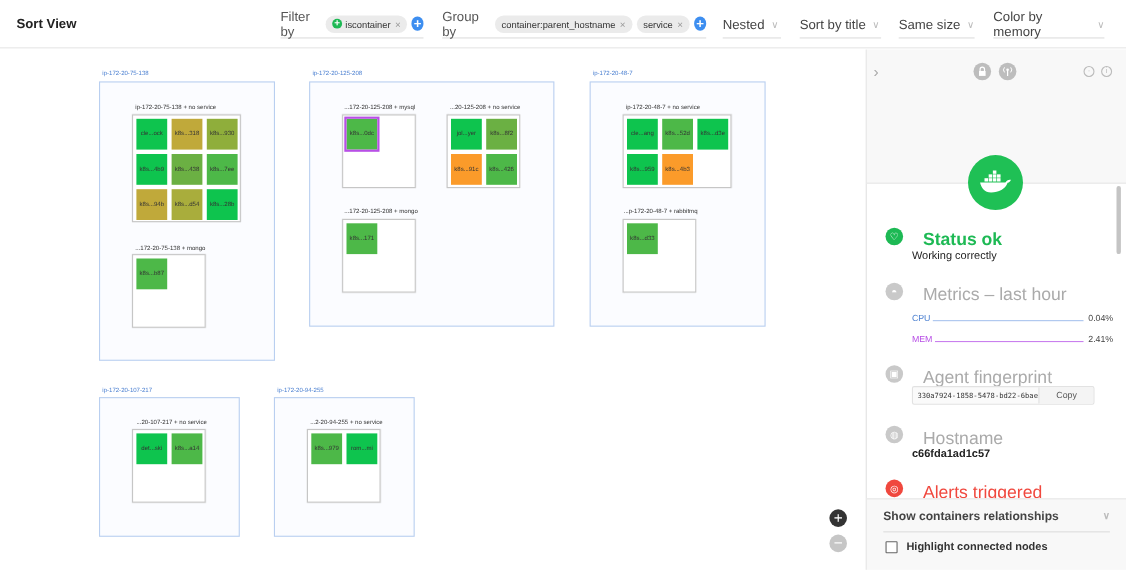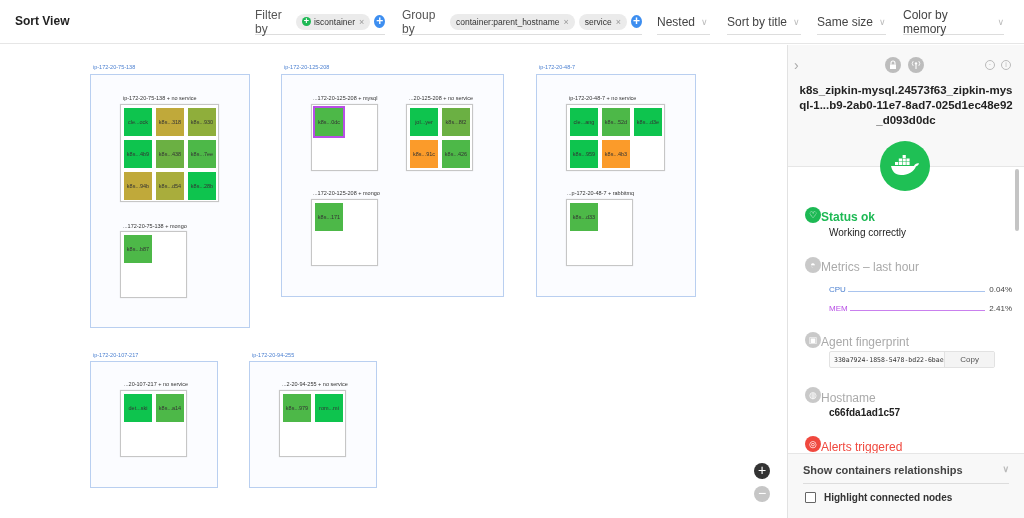--- a/index.html
+++ b/index.html
@@ -27,21 +27,21 @@
   .panel { position: absolute; left: 787px; top: 45px; width: 237px; height: 473px; border-left: 1px solid #e2e2e2; background: #fff; }
   .panel-head { position: absolute; left: 0; top: 0; width: 236px; height: 122px; background: #f8f8f8; border-bottom: 1px solid #e6e6e6; }
   .collapse { position: absolute; left: 6px; top: 12px; color: #aaa; font-size: 14px; cursor: pointer; }
   .hicon { position: absolute; top: 12px; width: 16px; height: 16px; border-radius: 50%; background: #bdbdbd; color: #fff; font-size: 9px; text-align: center; line-height: 16px; cursor: pointer; }
   .ticon { position: absolute; top: 15px; width: 10px; height: 10px; border-radius: 50%; border: 1px solid #bbb; font-size: 7px; text-align: center; line-height: 8px; color: #bbb; cursor: pointer; }
   .node-title { position: absolute; left: 10px; top: 38px; width: 216px; text-align: center; font-size: 11.5px; font-weight: bold; line-height: 15px; color: #222; word-break: break-all; }
   .docker { position: absolute; left: 92px; top: 96px; width: 50px; height: 50px; border-radius: 50%; background: #1fc055; display: flex; align-items: center; justify-content: center; }
   .scroll-track { position: absolute; left: 225px; top: 122px; width: 8px; height: 286px; }
   .scroll-thumb { position: absolute; left: 227px; top: 124px; width: 4px; height: 62px; background: #c4c4c4; border-radius: 2px; }
   .sec-icon { position: absolute; left: 17px; width: 16px; height: 16px; border-radius: 50%; background: #c9c9c9; color: #fff; font-size: 9px; text-align: center; line-height: 16px; }
-  .sec-title { position: absolute; left: 33px; font-size: 12px; color: #aaa; }
+  .sec-title { position: absolute; left: 51px; font-size: 16px; color: #aaa; }
   .sec-val { position: absolute; left: 41px; font-size: 10px; color: #222; }
   .metric { position: absolute; left: 41px; width: 183px; height: 12px; font-size: 8px; display: flex; align-items: flex-end; }
   .metric .ml { margin-right: 2px; }
   .metric .line { flex: 1; height: 1px; margin-bottom: 2px; }
   .metric .mv { color: #444; margin-left: 4px; }
   .fp { position: absolute; left: 41px; top: 306px; width: 166px; height: 17px; border: 1px solid #e2e2e2; background: #fafafa; border-radius: 2px; display: flex; align-items: center; font-family: "DejaVu Sans Mono", monospace; font-size: 6.5px; color: #333; overflow: hidden; }
   .fp .fpt { padding-left: 4px; white-space: nowrap; overflow: hidden; flex: 1; }
   .fp .copy { border-left: 1px solid #e2e2e2; height: 100%; padding: 0 15px; display: flex; align-items: center; font-family: "Liberation Sans", sans-serif; font-size: 8px; color: #555; cursor: pointer; background: #f4f4f4; }
   .footer { position: absolute; left: 0; top: 408px; width: 236px; height: 65px; background: #f8f8f8; border-top: 1px solid #e6e6e6; font-weight: bold; }
   .rel { position: absolute; left: 15px; top: 10px; width: 206px; height: 20px; border-bottom: 1px solid #ddd; font-size: 11px; color: #444; display: flex; justify-content: space-between; cursor: pointer; }
@@ -181,21 +181,20 @@
     </div>
     <div class="hicon" style="left:120px;">
       <svg width="16" height="16" viewBox="0 0 16 16">
           <circle cx="8" cy="6.5" r="1.2" fill="#fff"></circle>
           <path d="M8 7.5 L8 12" stroke="#fff" stroke-width="1.1"></path>
           <path d="M5.2 4.2 a3.5 3.5 0 0 0 0 4.6 M10.8 4.2 a3.5 3.5 0 0 1 0 4.6" stroke="#fff" stroke-width="0.9" fill="none"></path>
         </svg>
     </div>
     <div class="ticon" style="left:197px;">·</div>
     <div class="ticon" style="left:213px;">i</div>
-    <div class="node-title">k8s_zipkin-mysql.24573f63_zipkin-mysql-1...b9-2ab0-11e7-8ad7-025d1ec48e92_d093d0dc</div>
   </div>
   <div class="docker">
     <svg width="32" height="24" viewBox="0 0 32 24">
       <g fill="#fff">
         <rect x="6" y="8" width="3.2" height="3"></rect>
           <rect x="9.8" y="8" width="3.2" height="3"></rect>
           <rect x="13.6" y="8" width="3.2" height="3"></rect>
           <rect x="17.4" y="8" width="3.2" height="3"></rect>
         <rect x="9.8" y="4.5" width="3.2" height="3"></rect>
           <rect x="13.6" y="4.5" width="3.2" height="3"></rect>

